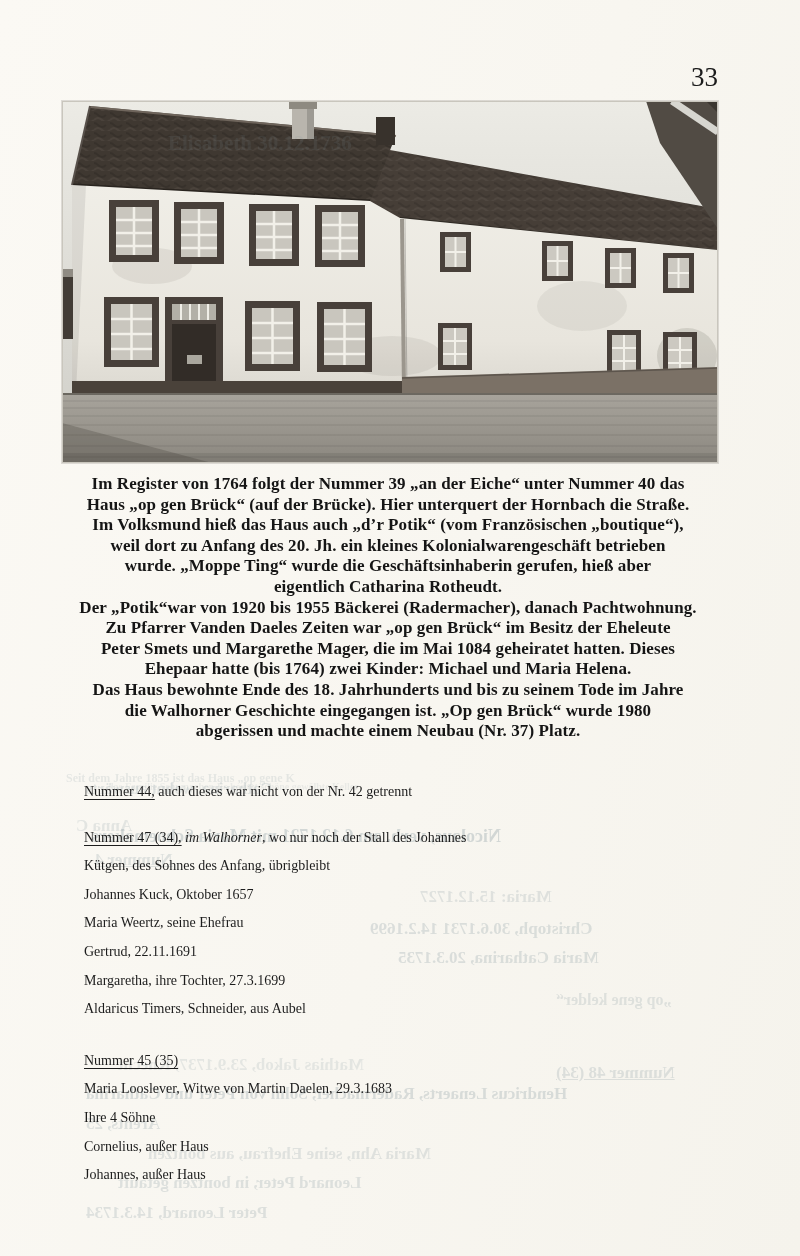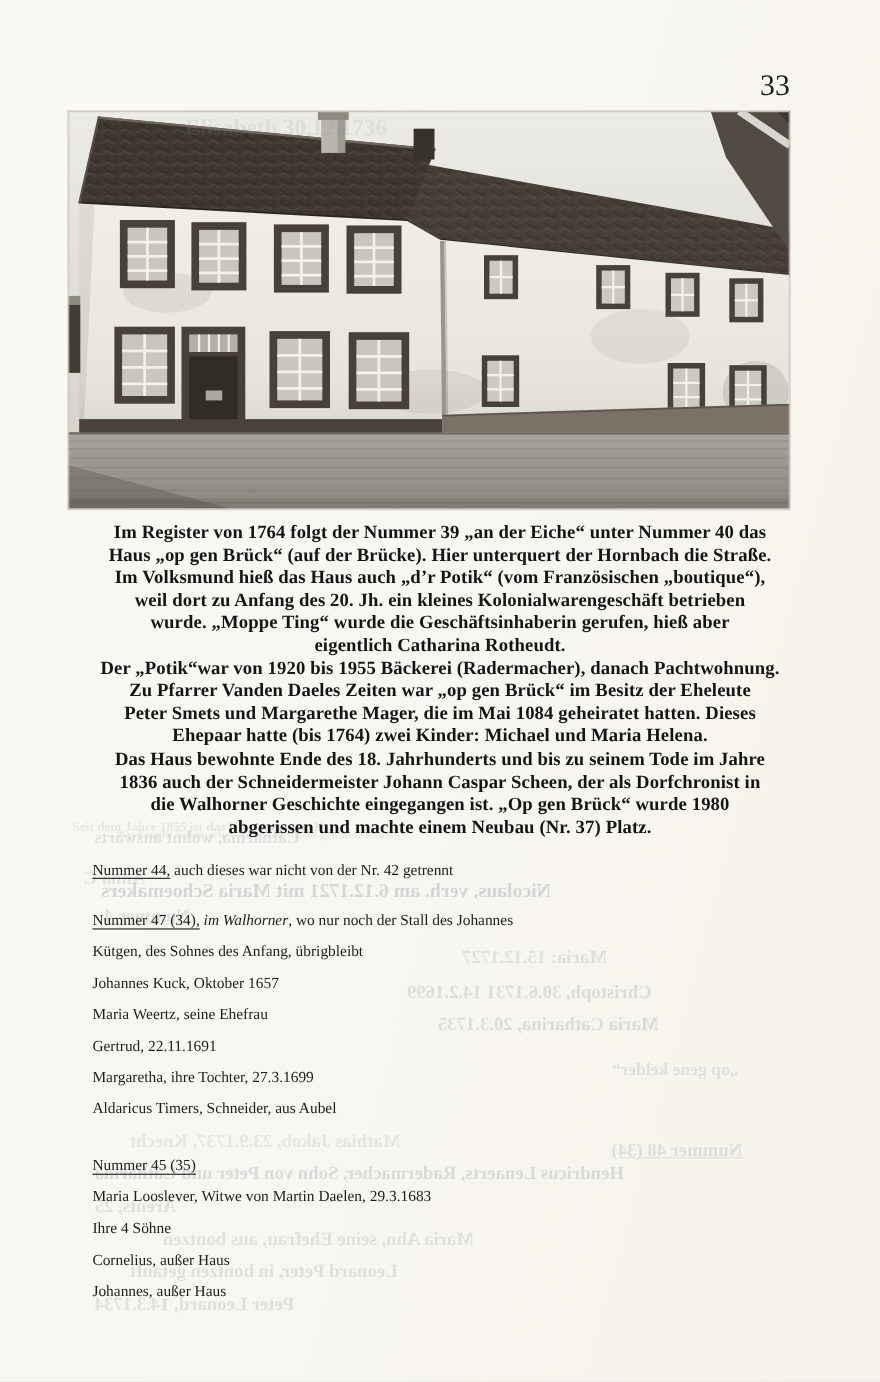--- a/index.html
+++ b/index.html
@@ -1,44 +1,44 @@
 <!DOCTYPE html>
 <html><head>
 <meta charset="utf-8">
 <style>
   html,body{margin:0;padding:0;background:#e8e6e0;}
   .page{
     position:relative;width:800px;height:1256px;margin:0 auto;
     background:linear-gradient(105deg,#fbf9f4 0%,#f8f6f0 55%,#f5f3ec 100%);
-    font-family:"Liberation Serif", serif;overflow:hidden;text-decoration:underline;
+    font-family:"Liberation Serif", serif;overflow:hidden;
   }
   .page-number{
     position:absolute;top:62px;right:82px;font-size:27px;color:#1c1c1c;z-index:2;
   }
   .photo{
     position:absolute;left:62px;top:101px;width:656px;height:362px;margin:0;z-index:0;
     box-shadow:0 0 0 1px rgba(90,85,75,.18);
   }
   .photo svg{display:block;}
   .caption{
-    position:absolute;top:474px;left:58px;width:684px;z-index:2;
+    position:absolute;top:474px;left:46px;width:684px;z-index:2;
     text-align:center;font-weight:bold;font-size:17px;line-height:20.6px;
     color:#151515;letter-spacing:.1px;
   }
   .caption-line{white-space:nowrap;}
   .body-text{
     position:absolute;top:778px;left:84px;width:662px;z-index:2;
     font-size:14px;line-height:28.6px;color:#1c1c1c;
   }
   .body-line{white-space:nowrap;}
   .gap-sm{margin-top:17px;}
   .gap-lg{margin-top:23px;}
   .u{text-decoration:underline;text-underline-offset:3px;}
   .i{font-style:italic;}
-  .ghost-layer{position:absolute;inset:0;z-index:1;pointer-events:none;}
+  .ghost-layer{position:absolute;inset:0;z-index:1;pointer-events:none;margin-top:27px;}
   .ghost{
     position:absolute;white-space:nowrap;font-family:"Liberation Serif", serif;
     font-weight:bold;
   }
   .ghost.mirrored{transform:scaleX(-1);}
   .ghost.gu{text-decoration:underline;}
 </style>
 </head>
 <body>
 
@@ -244,21 +244,20 @@
       <div class="caption-line">Haus „op gen Brück“ (auf der Brücke). Hier unterquert der Hornbach die Straße.</div>
       <div class="caption-line">Im Volksmund hieß das Haus auch „d’r Potik“ (vom Französischen „boutique“),</div>
       <div class="caption-line">weil dort zu Anfang des 20. Jh. ein kleines Kolonialwarengeschäft betrieben</div>
       <div class="caption-line">wurde. „Moppe Ting“ wurde die Geschäftsinhaberin gerufen, hieß aber</div>
       <div class="caption-line">eigentlich Catharina Rotheudt.</div>
       <div class="caption-line">Der „Potik“war von 1920 bis 1955 Bäckerei (Radermacher), danach Pachtwohnung.</div>
       <div class="caption-line">Zu Pfarrer Vanden Daeles Zeiten war „op gen Brück“ im Besitz der Eheleute</div>
       <div class="caption-line">Peter Smets und Margarethe Mager, die im Mai 1084 geheiratet hatten. Dieses</div>
       <div class="caption-line">Ehepaar hatte (bis 1764) zwei Kinder: Michael und Maria Helena.</div>
       <div class="caption-line">Das Haus bewohnte Ende des 18. Jahrhunderts und bis zu seinem Tode im Jahre</div>
-      <div class="caption-line">1836 auch der Schneidermeister Johann Caspar Scheen, der als Dorfchronist in</div>
       <div class="caption-line">die Walhorner Geschichte eingegangen ist. „Op gen Brück“ wurde 1980</div>
       <div class="caption-line">abgerissen und machte einem Neubau (Nr. 37) Platz.</div>
     </div>
 
   <div class="body-text">
       <div class="body-line"><span class="u">Nummer 44,</span><span> auch dieses war nicht von der Nr. 42 getrennt</span></div>
       <div class="body-line gap-sm"><span class="u">Nummer 47 (34),</span><span> </span><span class="i">im Walhorner</span><span>, wo nur noch der Stall des Johannes</span></div>
       <div class="body-line"><span>Kütgen, des Sohnes des Anfang, übrigbleibt</span></div>
       <div class="body-line"><span>Johannes Kuck, Oktober 1657</span></div>
       <div class="body-line"><span>Maria Weertz, seine Ehefrau</span></div>

